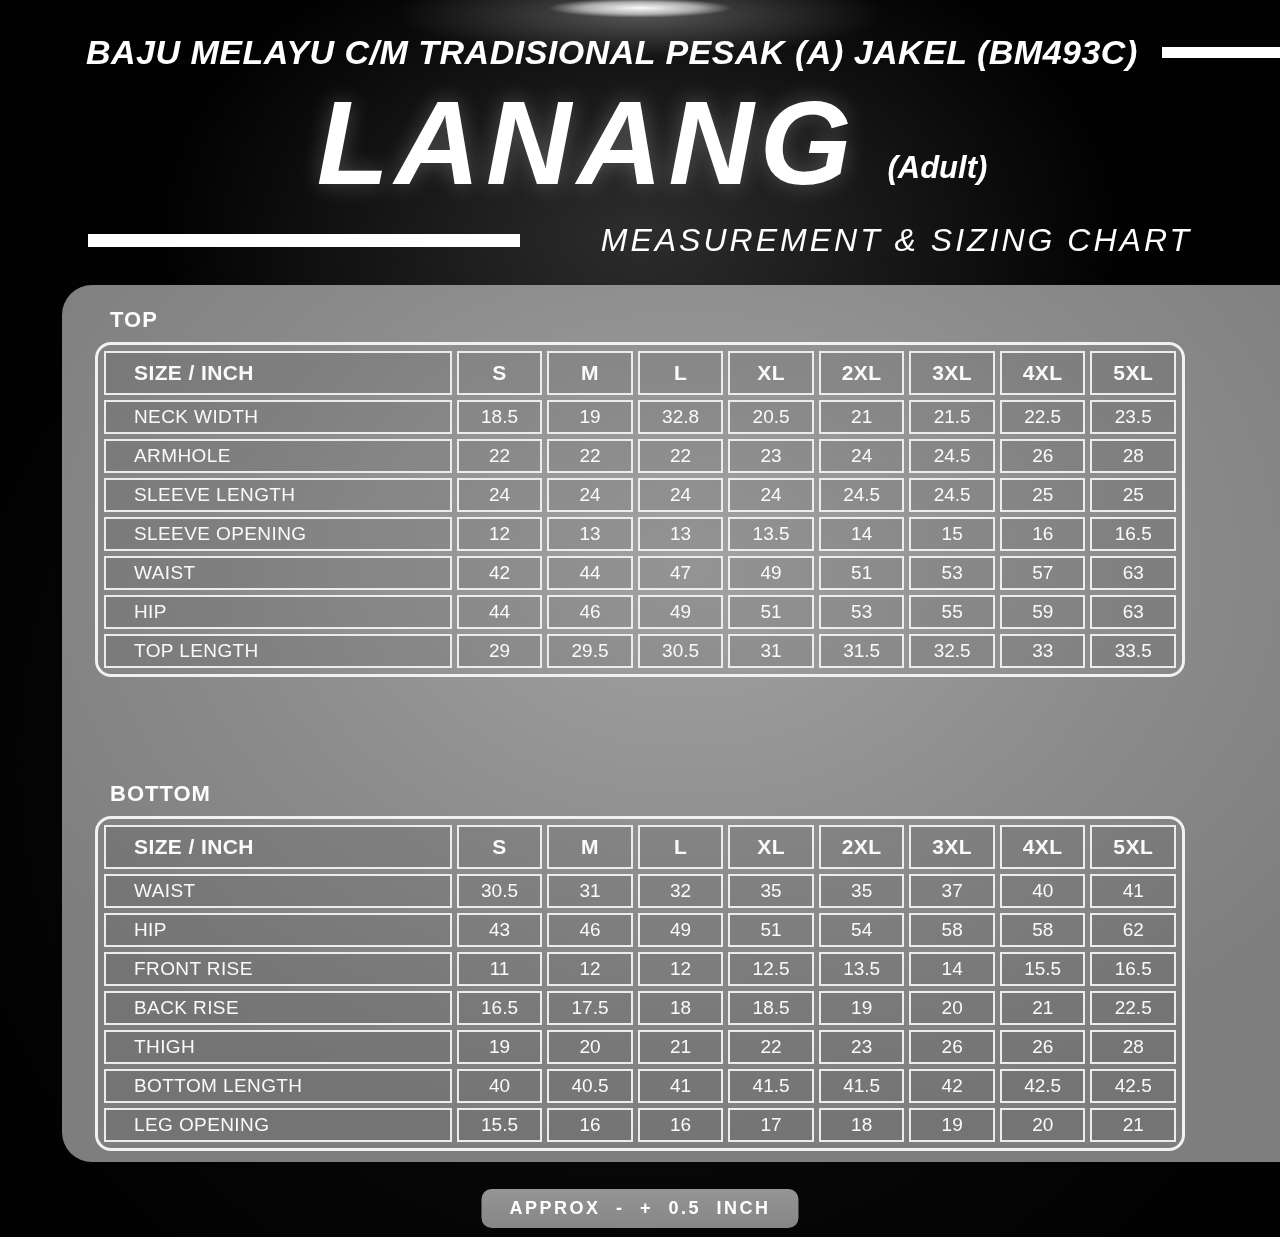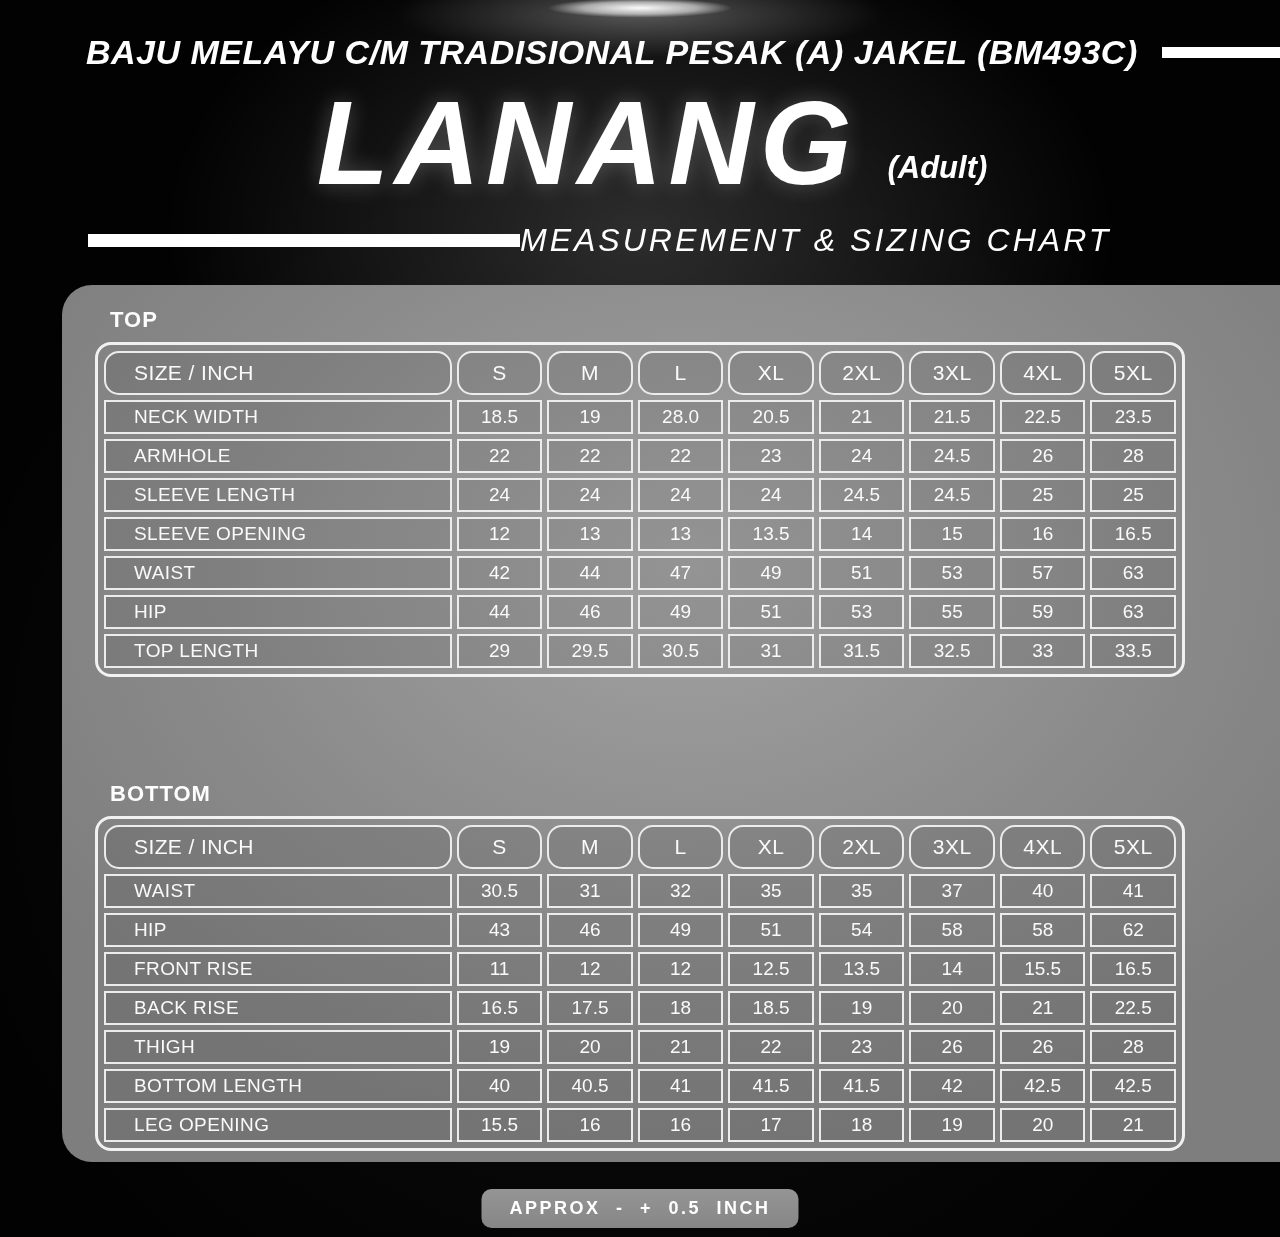--- a/index.html
+++ b/index.html
@@ -15,39 +15,39 @@
   }
   
   .topline{position:absolute;top:33px;left:86px;right:86px;display:flex;align-items:center;justify-content:space-between;}
   .product-line{font-size:34px;font-weight:bold;font-style:italic;letter-spacing:.5px;white-space:nowrap;}
   .bar{background:#fff;}
   .bar-right{width:210px;height:11px;flex:0 0 auto;margin-left:24px;}
   .brandline{position:absolute;top:84px;left:12px;width:100%;display:flex;justify-content:center;align-items:flex-end;}
   .brand{font-size:118px;line-height:1.0;font-weight:bold;font-style:italic;letter-spacing:6px;
          text-shadow:0 0 22px rgba(255,255,255,0.25);}
   .brand-suffix{font-size:31px;font-weight:bold;font-style:italic;margin-left:30px;margin-bottom:16px;}
-  .subtitleline{position:absolute;top:222px;left:88px;right:88px;display:flex;align-items:center;}
+  .subtitleline{position:absolute;top:222px;left:88px;right:88px;display:flex;align-items:center;justify-content:space-between;}
   .bar-left{width:432px;height:13px;flex:0 0 auto;}
   .subtitle{font-size:32px;font-style:italic;letter-spacing:3px;white-space:nowrap;}
   
   .panel{
     position:absolute;left:62px;top:285px;width:1252px;height:877px;border-radius:30px;
     background:radial-gradient(ellipse 780px 580px at 50% 32%, #a2a2a2, #8a8a8a 62%, #7e7e7e 100%);
   }
   .table-block{position:absolute;left:33px;width:1090px;}
   .table-block.top{top:22px;}
   .table-block.bottom{top:496px;}
   .section-label{font-size:22px;font-weight:bold;letter-spacing:1px;margin:0 0 9px 15px;color:#fdfdfd;}
   .table-wrap{border:3px solid #f1f1f1;border-radius:16px;padding:1px;}
   table.size-table{width:100%;border-collapse:separate;border-spacing:5px 5px;table-layout:fixed;}
   table.size-table th,table.size-table td{
     border:2px solid #ececec;background:rgba(25,25,25,0.10);
     color:#fafafa;text-align:center;vertical-align:middle;
   }
-  table.size-table thead th{height:38px;font-size:21px;font-weight:normal;letter-spacing:.5px;border-radius:15px;}
+  table.size-table thead th{height:38px;font-size:21px;font-weight:bold;letter-spacing:.5px;}
   table.size-table tbody th,table.size-table tbody td{height:28px;font-size:19px;font-weight:normal;}
   table.size-table th.label-col{width:30.5%;text-align:left;padding-left:28px;letter-spacing:.4px;}
   
   .badge{
     position:absolute;left:50%;top:1189px;transform:translateX(-50%);
     background:linear-gradient(#959595,#868686);border-radius:10px;
     padding:9px 28px;font-size:18px;font-weight:bold;letter-spacing:2.5px;word-spacing:8px;
     color:#fff;white-space:nowrap;
   }
 </style>
@@ -88,21 +88,21 @@
                 <th>3XL</th>
                 <th>4XL</th>
                 <th>5XL</th>
               </tr>
             </thead>
           <tbody>
               <tr>
                 <th class="label-col">NECK WIDTH</th>
                 <td>18.5</td>
                 <td>19</td>
-                <td>28.0</td>
+                <td>32.8</td>
                 <td>20.5</td>
                 <td>21</td>
                 <td>21.5</td>
                 <td>22.5</td>
                 <td>23.5</td>
               </tr>
               <tr>
                 <th class="label-col">ARMHOLE</th>
                 <td>22</td>
                 <td>22</td>

